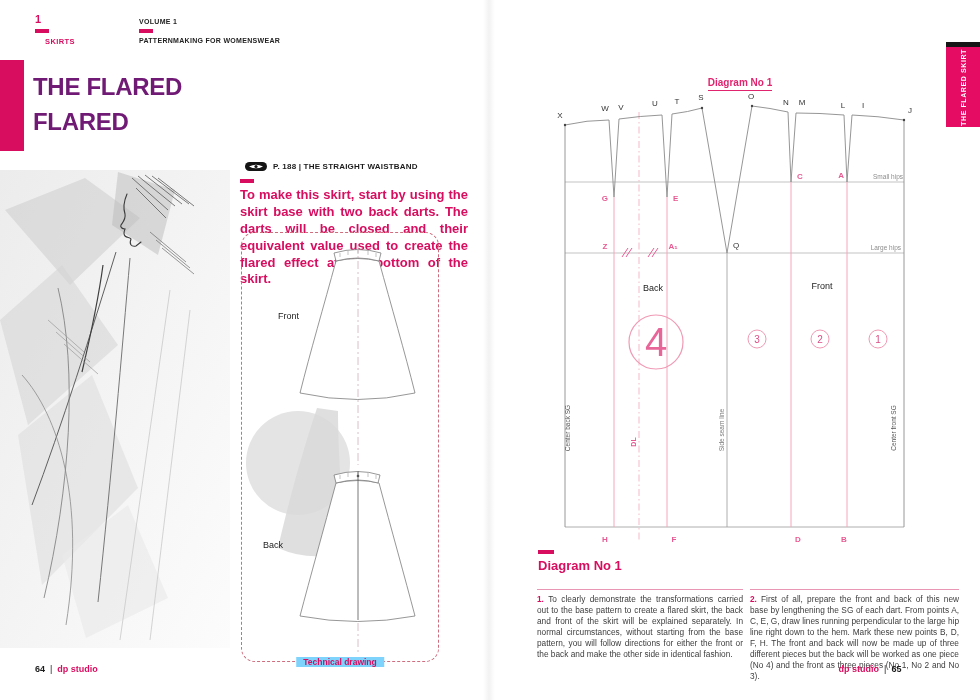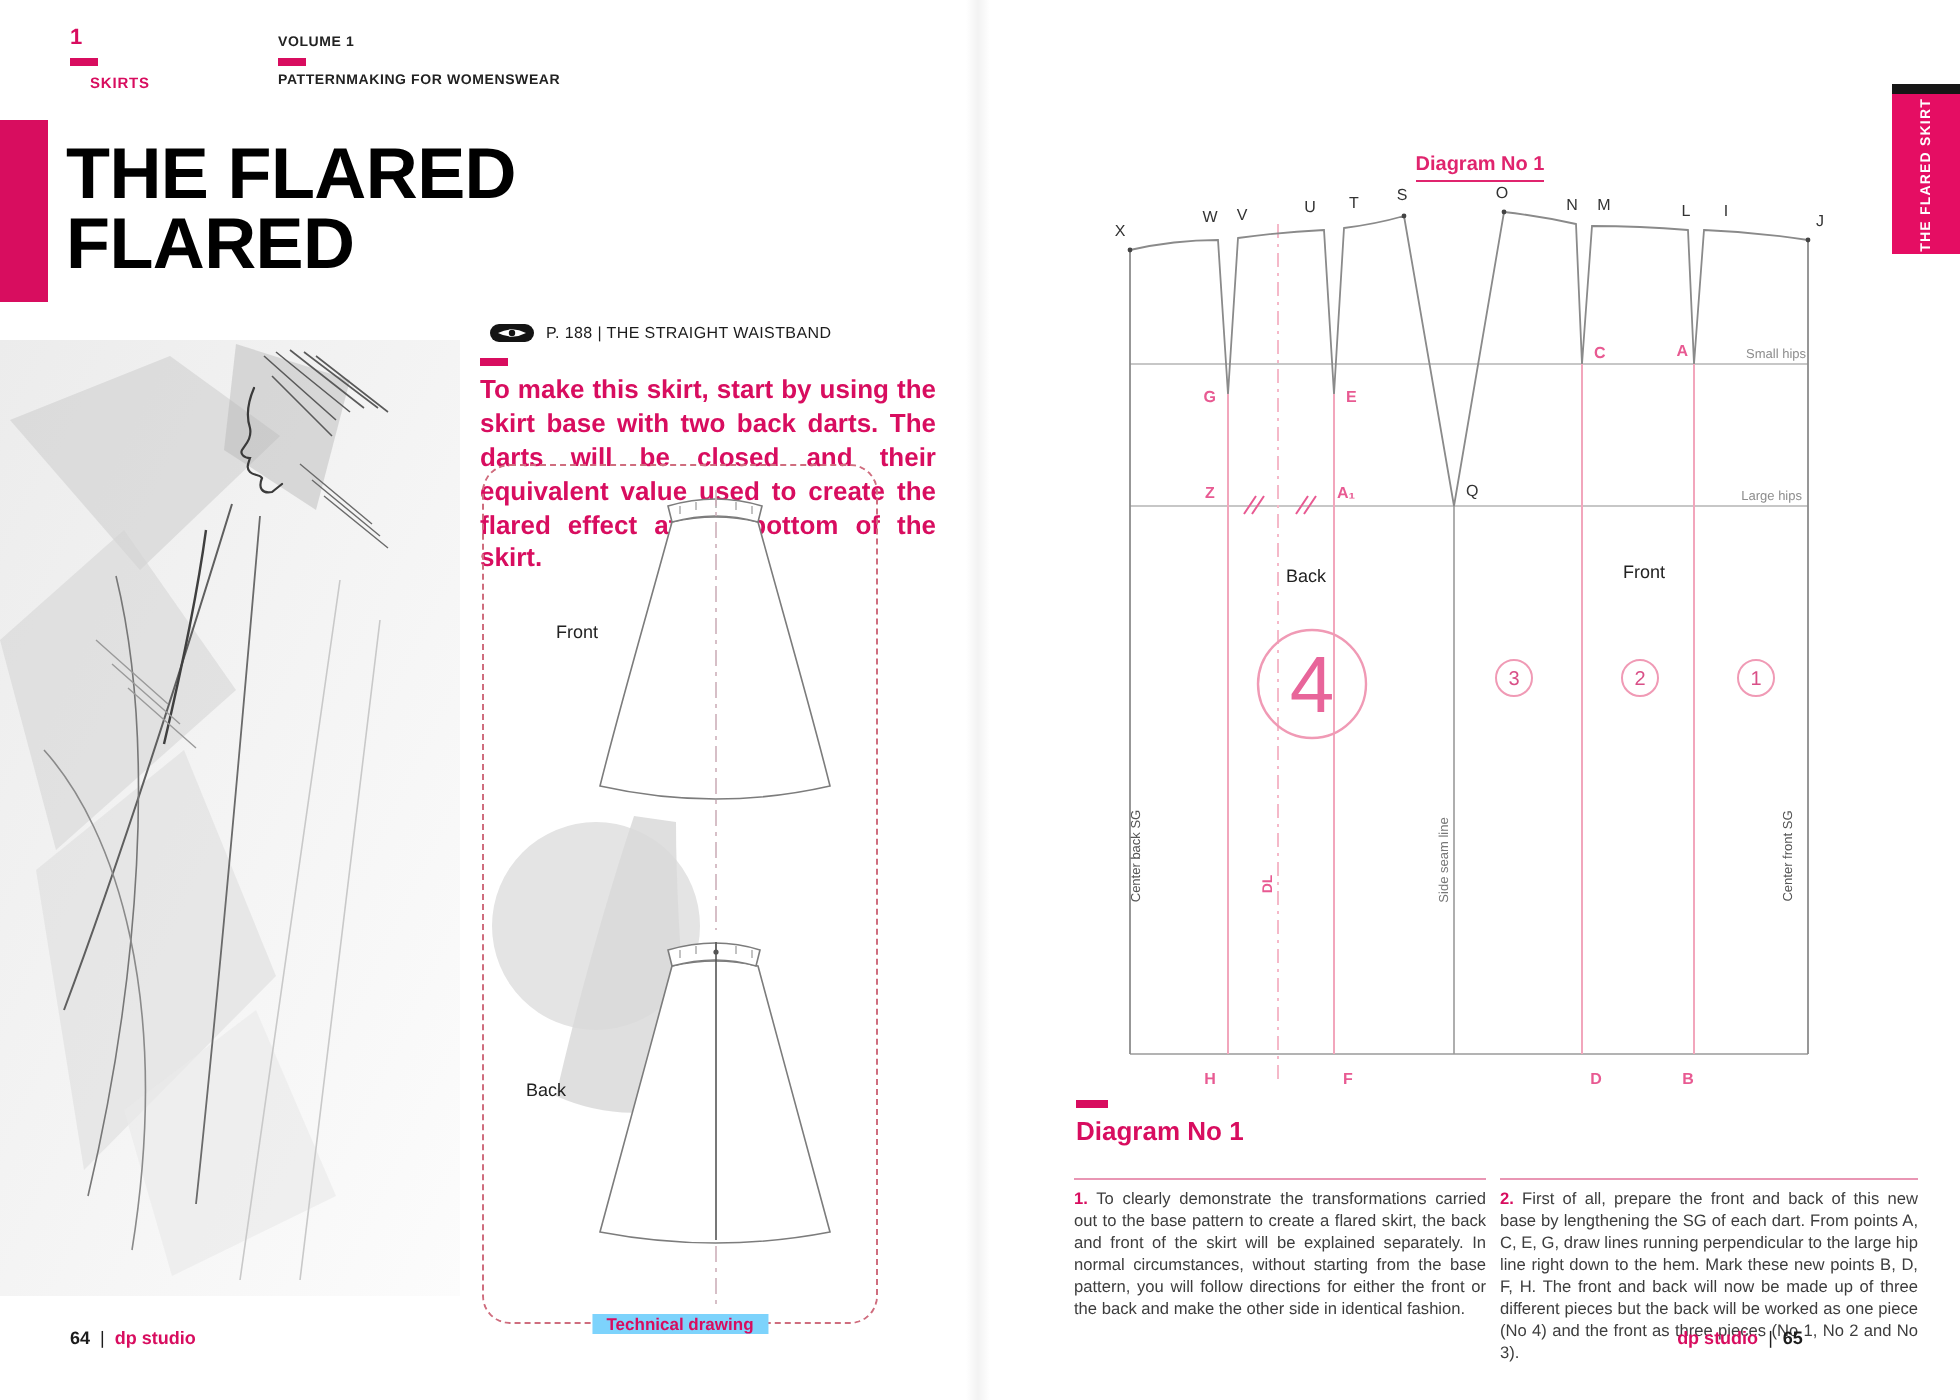--- a/index.html
+++ b/index.html
@@ -13,23 +13,23 @@
   
   .ch-num{left:35px;top:13px;font-size:11px;font-weight:bold;color:#d80d5f;}
   .dash{background:#d80d5f;width:14px;height:3.5px;}
   .ch-dash{left:35px;top:29px;}
   .ch-label{left:45px;top:37px;font-size:7.5px;font-weight:bold;color:#d80d5f;letter-spacing:.4px;}
   .vol{left:139px;top:18px;font-size:7px;font-weight:bold;color:#222;letter-spacing:.3px;}
   .vol-dash{left:139px;top:29px;}
   .series{left:139px;top:37px;font-size:7px;font-weight:bold;color:#222;letter-spacing:.3px;}
   
   .title-block{left:0;top:60px;width:24px;height:91px;background:#d80d5f;}
-  .page-title{left:33px;top:69px;font-size:36px;line-height:35px;font-weight:bold;color:#000000;letter-spacing:-.3px;}
+  .page-title{left:33px;top:69px;font-size:24px;line-height:35px;font-weight:bold;color:#701a75;letter-spacing:-.3px;}
   .eye{left:245px;top:162px;}
-  .ref-label{left:273px;top:162px;font-size:8px;font-weight:normal;color:#1c1c1c;letter-spacing:.2px;}
+  .ref-label{left:273px;top:162px;font-size:8px;font-weight:bold;color:#1c1c1c;letter-spacing:.2px;}
   .intro-dash{left:240px;top:179px;height:4px;}
   .intro{left:240px;top:187px;width:228px;font-size:13px;font-weight:bold;color:#d80d5f;text-align:justify;line-height:1.3;}
   
   .tech-panel{left:241px;top:232px;width:196px;height:428px;border:1px dashed #cf6d7e;border-radius:14px;}
   .tech-caption{position:absolute;left:50%;bottom:-6px;transform:translateX(-50%);background:#7dd3fc;padding:0 7px;
     font-size:8.5px;font-weight:bold;color:#d80d5f;white-space:nowrap;}
   
   .diagram-title{left:685px;top:72px;width:110px;text-align:center;}
   .diagram-title span{display:inline-block;font-size:10px;font-weight:bold;color:#e0246e;border-bottom:1px solid #e0246e;padding-bottom:2px;}
   .svg-abs{position:absolute;}

